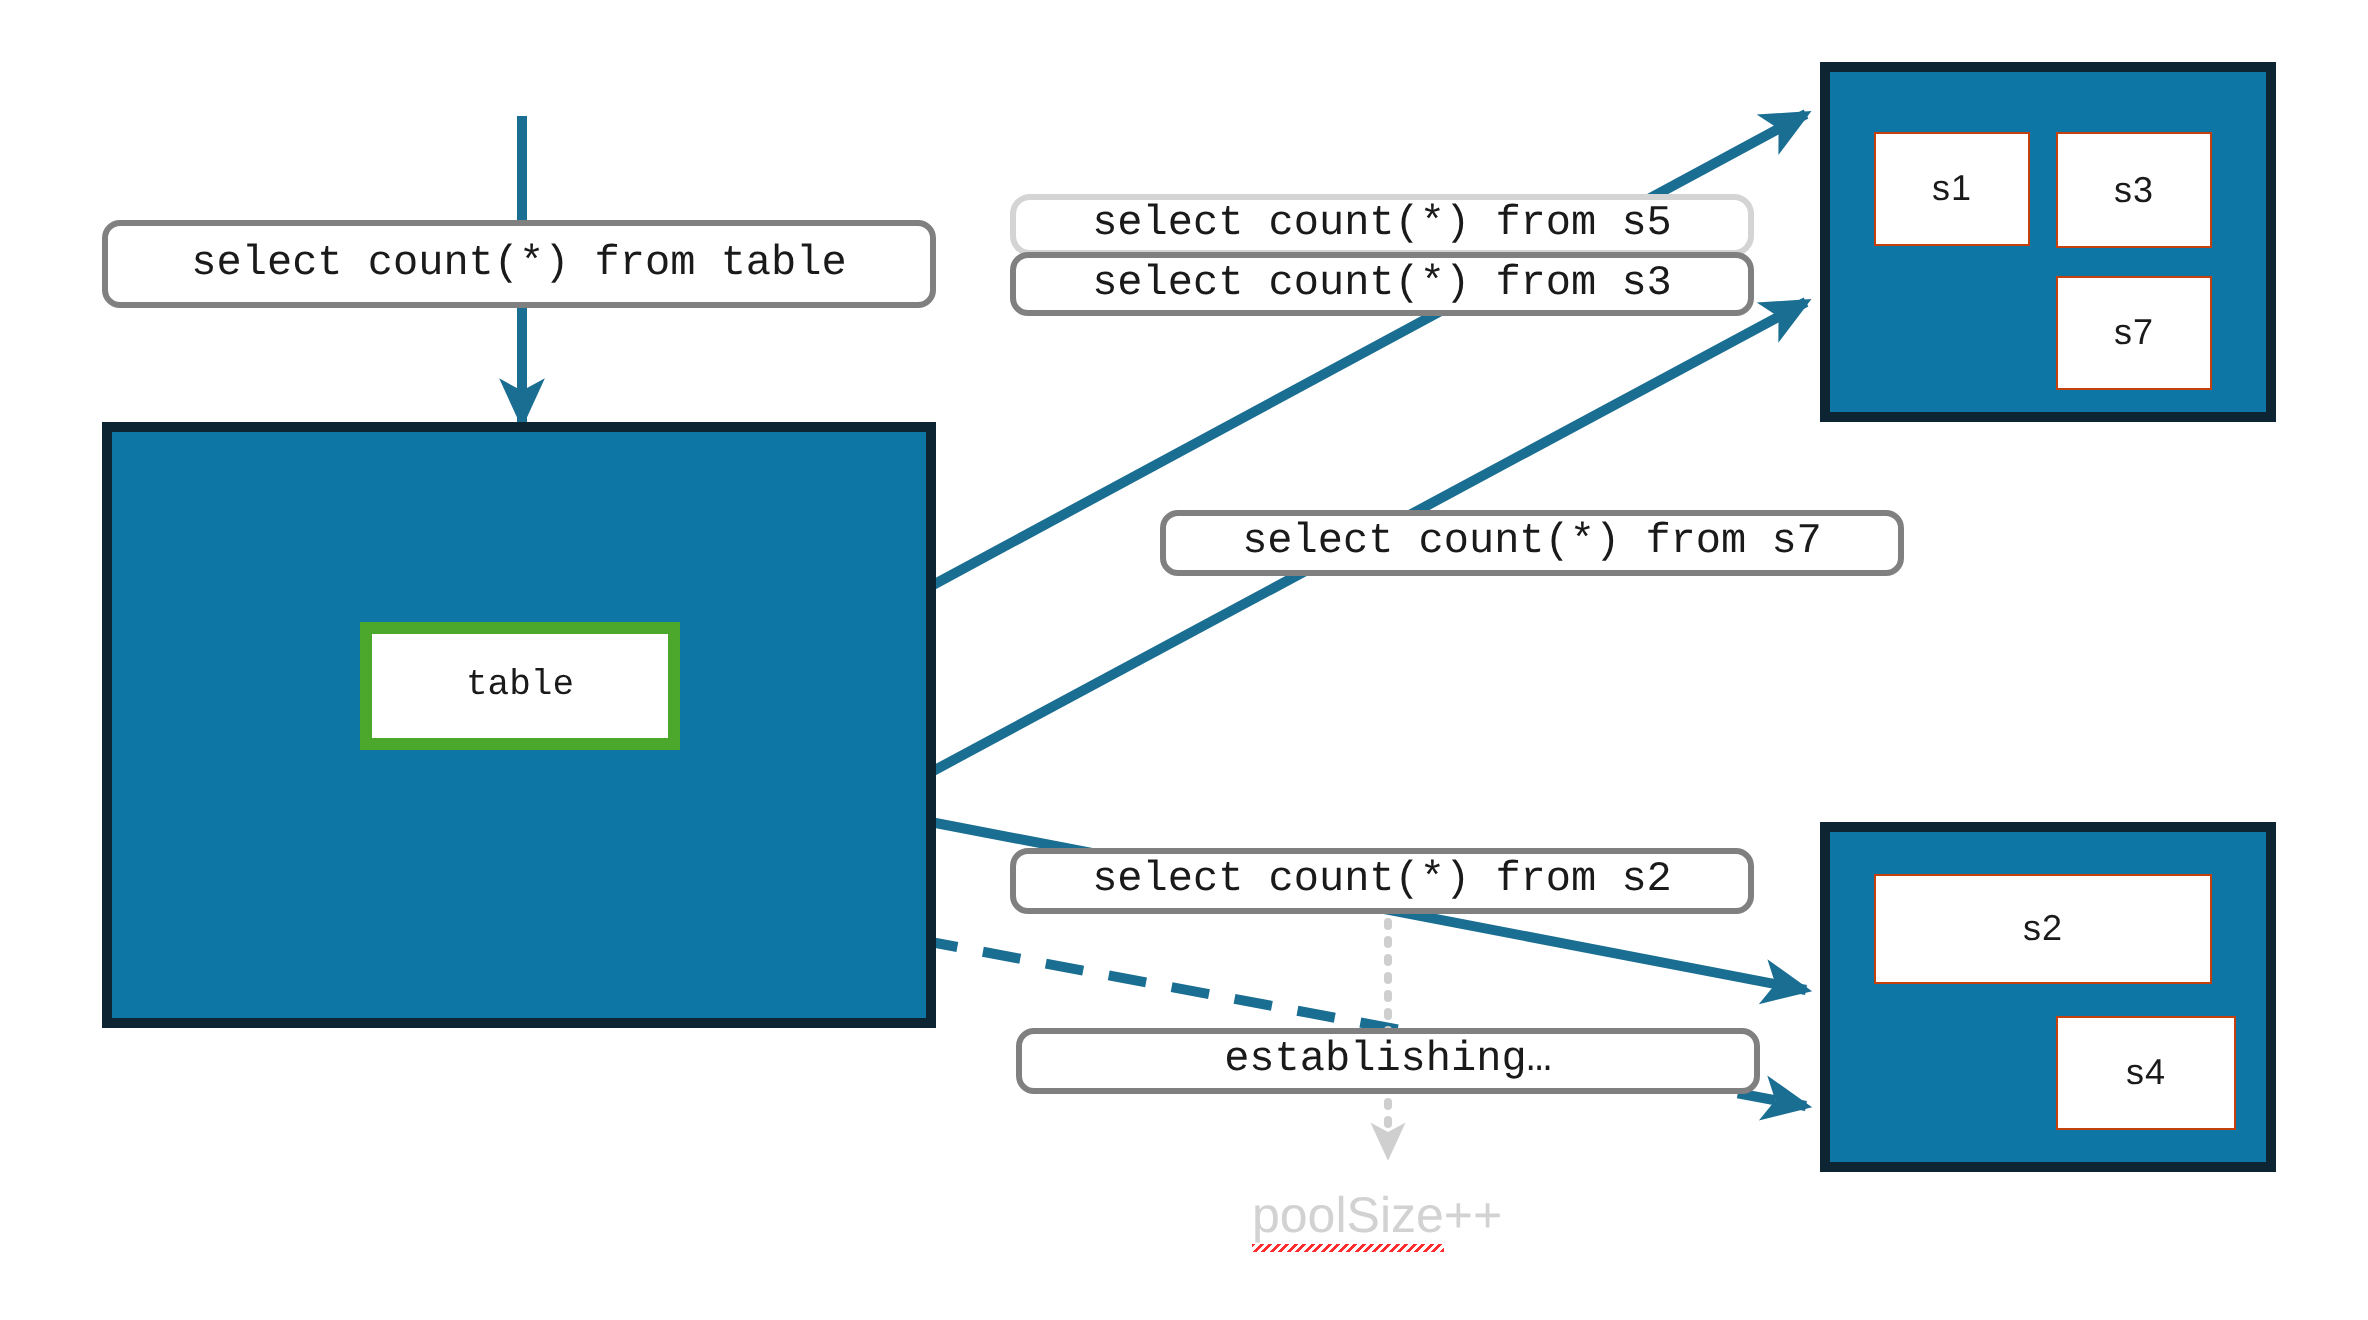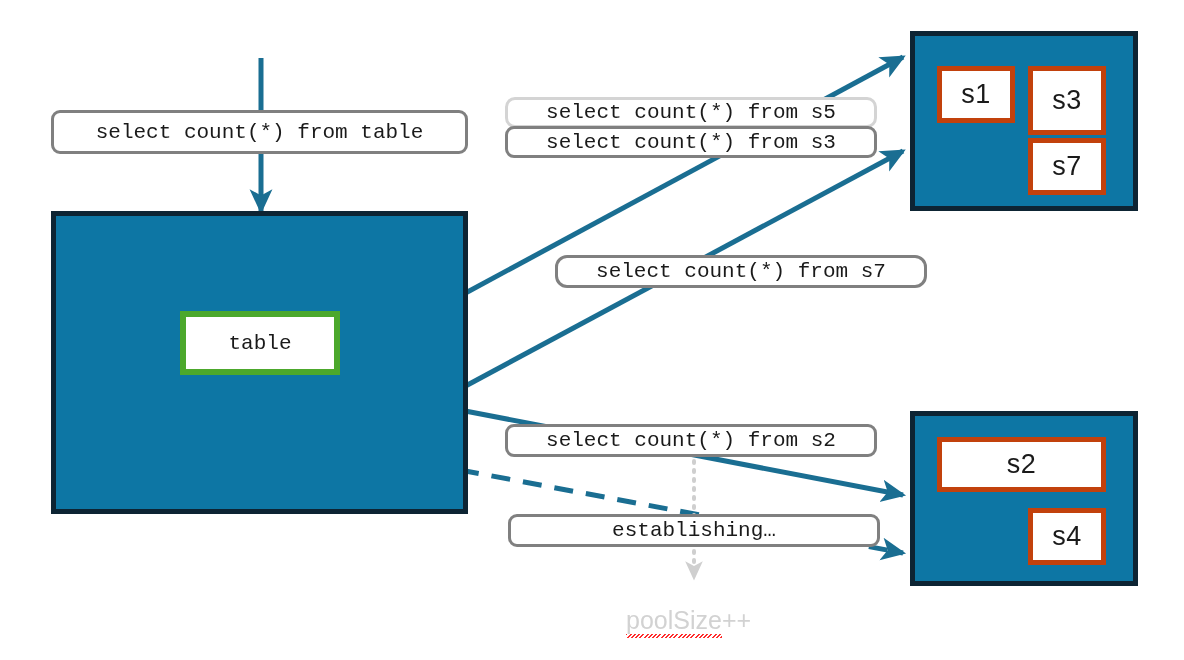--- a/index.html
+++ b/index.html
@@ -30,47 +30,47 @@
   .pool {
     position: absolute;
     box-sizing: border-box;
     background: #0d76a4;
     border: 5px solid #0d2433;
   }
   .session {
     position: absolute;
     box-sizing: border-box;
     background: #ffffff;
-    border: 5px solid #c2410c;
+    border: 1px solid #c2410c;
     display: flex;
     align-items: center;
     justify-content: center;
     font-family: "Liberation Sans", sans-serif;
-    font-size: 27px;
+    font-size: 18px;
     color: #1a1a1a;
     letter-spacing: 0.5px;
   }
 
   
   .table-container {
     position: absolute;
     box-sizing: border-box;
     background: #0d76a4;
     border: 5px solid #0d2433;
   }
   .table-node {
     position: absolute;
     box-sizing: border-box;
     background: #ffffff;
     border: 6px solid #4ca82c;
     display: flex;
     align-items: center;
     justify-content: center;
     font-family: "Liberation Mono", monospace;
-    font-size: 21px;
+    font-size: 18px;
     color: #1a1a1a;
   }
 
   
   .qlabel {
     position: absolute;
     box-sizing: border-box;
     background: #ffffff;
     border: 3px solid #808080;
     border-radius: 9px;
@@ -92,21 +92,20 @@
     position: absolute;
     font-family: "Liberation Sans", sans-serif;
     font-size: 25px;
     color: #d2d2d2;
     white-space: nowrap;
     letter-spacing: 0px;
   }
   .ghost-text .sp {
     position: relative;
     display: inline-block;
-    margin-top: 12px;
   }
   .ghost-text .sp::after {
     content: "";
     position: absolute;
     left: 0;
     right: 0;
     bottom: -3px;
     height: 4px;
     background-image:
       repeating-linear-gradient(135deg,
@@ -145,33 +144,33 @@
   <div class="qlabel" style="left:51px; top:110px; width:417px; height:44px;">select count(*) from table</div>
 
   <div class="table-container" style="left: 51px; top: 211px; width: 417px; height: 303px;">
   </div>
 
   <div class="table-node" style="left: 180px; top: 311px; width: 160px; height: 64px;">table</div>
 
   <div class="pool" style="left:910px; top:31px; width:228px; height:180px;"></div>
 
   <div class="session" style="left:937px; top:66px; width:78px; height:57px;">s1</div>
-  <div class="session" style="left:1028px; top:66px; width:78px; height:69px;">s3</div>
+  <div class="session" style="left:1028px; top:66px; width:78px; height:58px;">s3</div>
   <div class="session" style="left:1028px; top:138px; width:78px; height:57px;">s7</div>
 
   <div class="pool" style="left:910px; top:411px; width:228px; height:175px;"></div>
 
   <div class="session" style="left:937px; top:437px; width:169px; height:55px;">s2</div>
-  <div class="session" style="left:1028px; top:508px; width:78px; height:57px;">s4</div>
+  <div class="session" style="left:1028px; top:508px; width:90px; height:57px;">s4</div>
 
   <div class="qlabel light" style="left:505px; top:97px; width:372px; height:31px;border-radius:10px;">select count(*) from s5</div>
 
   <div class="qlabel" style="left:505px; top:126px; width:372px; height:32px;">select count(*) from s3</div>
 
-  <div class="qlabel" style="left:555px; top:255px; width:372px; height:33px;border-radius:12px;">select count(*) from s7</div>
+  <div class="qlabel" style="left:580px; top:255px; width:372px; height:33px;">select count(*) from s7</div>
 
   <div class="qlabel" style="left:505px; top:424px; width:372px; height:33px;">select count(*) from s2</div>
 
   <div class="qlabel" style="left:508px; top:514px; width:372px; height:33px;">establishing…</div>
 
   <div class="ghost-text" style="left:626px; top:594px;">
     <span class="sp">poolSize</span><span>++</span>
   </div>
 
 </div>

